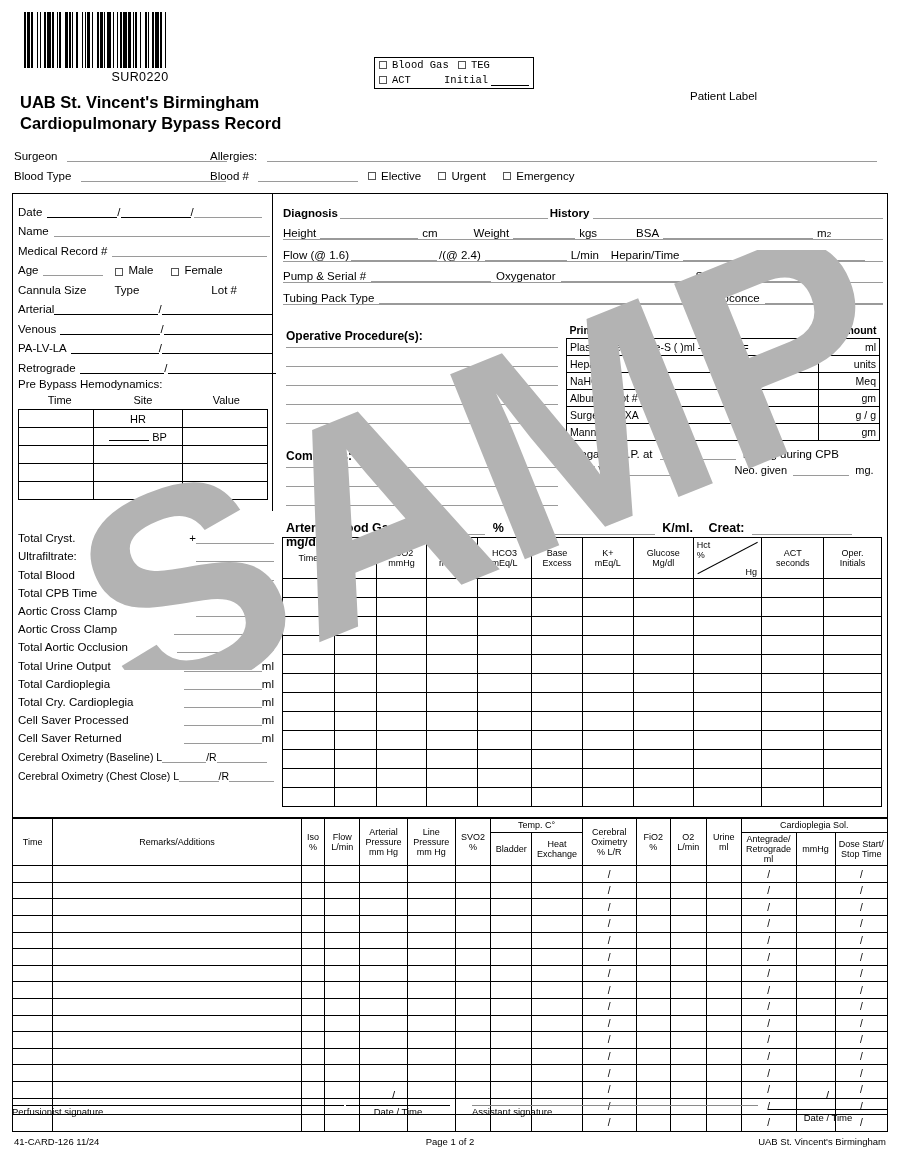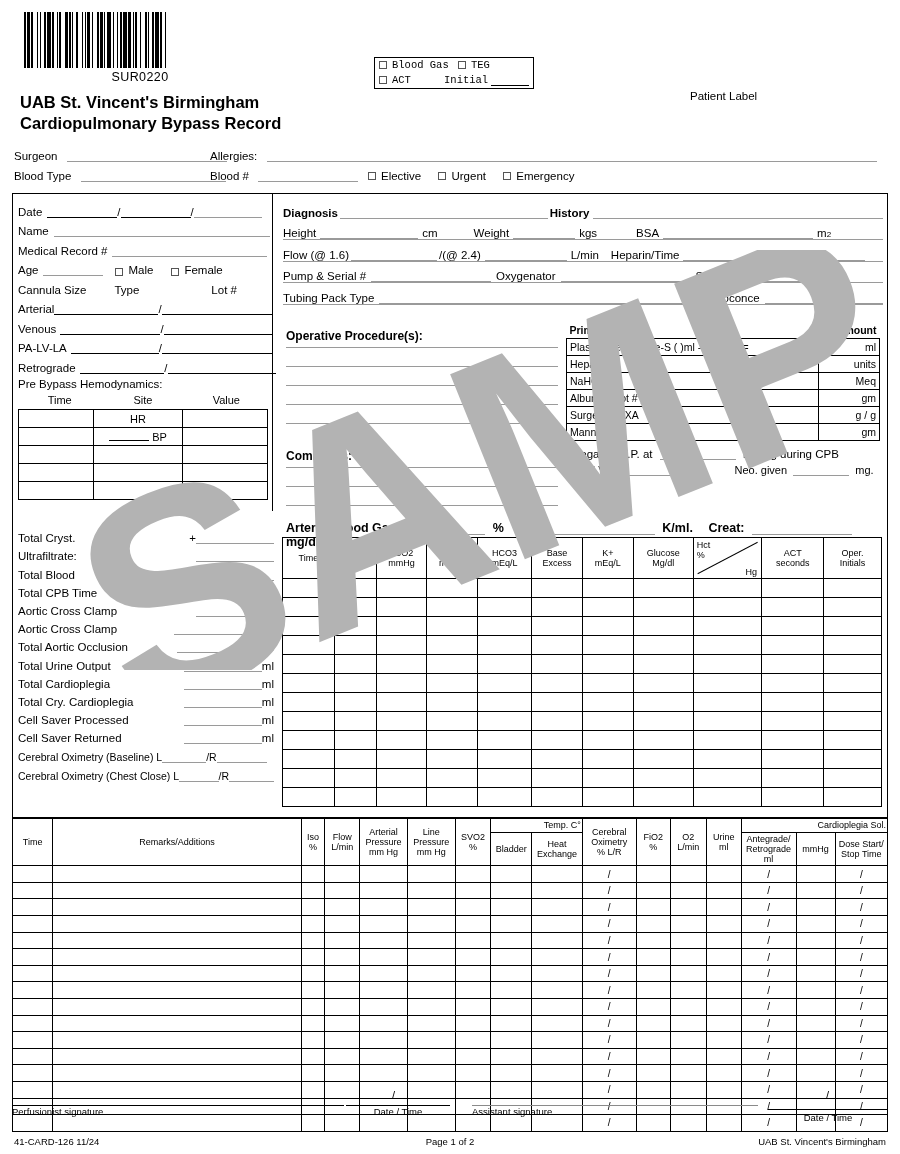--- a/index.html
+++ b/index.html
@@ -84,21 +84,21 @@
   .hctcell .h1{position:absolute;left:3px;top:2px;}
   .hctcell .h2{position:absolute;left:3px;top:12px;}
   .hctcell .h3{position:absolute;right:4px;bottom:1px;padding-left:32px;}
   .hctcell .diag{position:absolute;left:0;top:0;width:100%;height:100%;}
 
   
   table.rem{position:absolute;left:12px;top:818px;width:876px;border-collapse:collapse;font-size:9px;}
   table.rem th{border:1px solid #000;font-weight:normal;line-height:1.12;padding:1px 1px;
                text-align:center;vertical-align:middle;}
   table.rem td{border:1px solid #000;height:13.6px;text-align:center;font-size:10px;}
-  table.rem th.grp{height:11px;text-align:right;}
+  table.rem th.grp{height:11px;}
 
   
   .sig{position:absolute;font-size:9.5px;}
   .sigline{border-bottom:1px solid #000;height:1px;}
   .sigline.g{border-bottom:1px solid #8a8a8a;}
   .slash{position:absolute;font-size:11px;}
   .foot{position:absolute;font-size:9.5px;}
 
   
   .wm{position:absolute;left:40px;top:250px;width:820px;height:420px;

